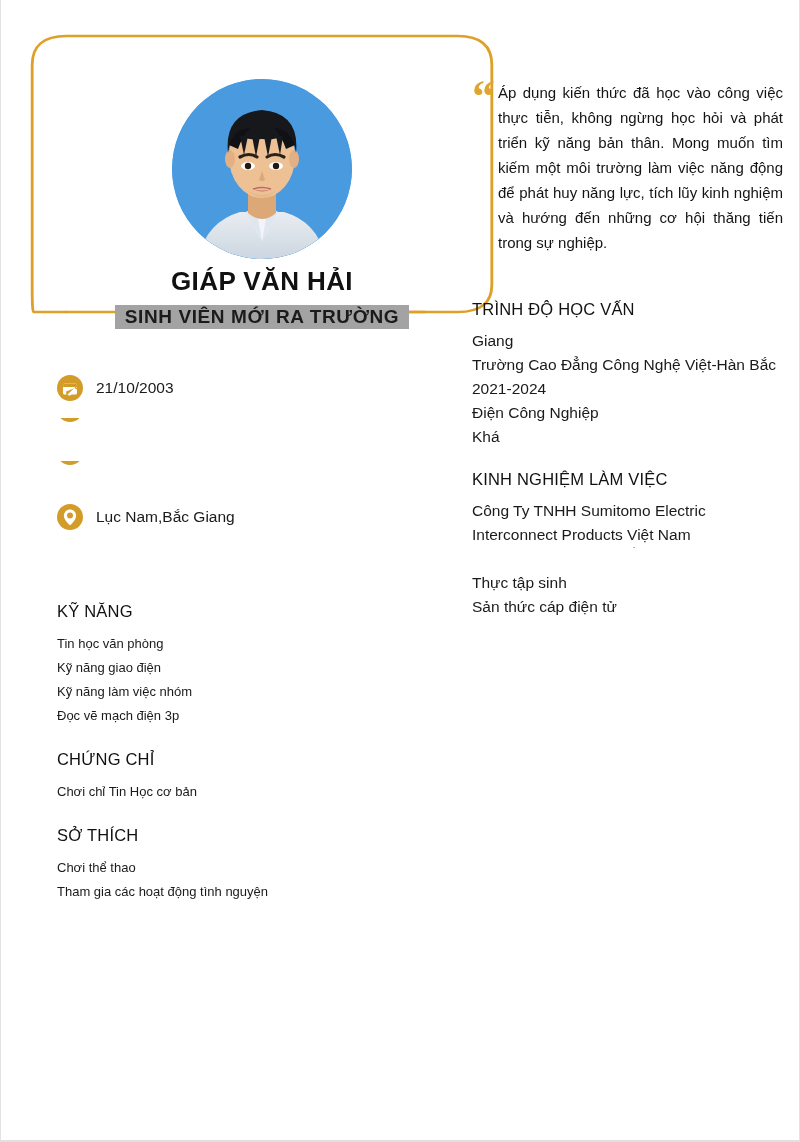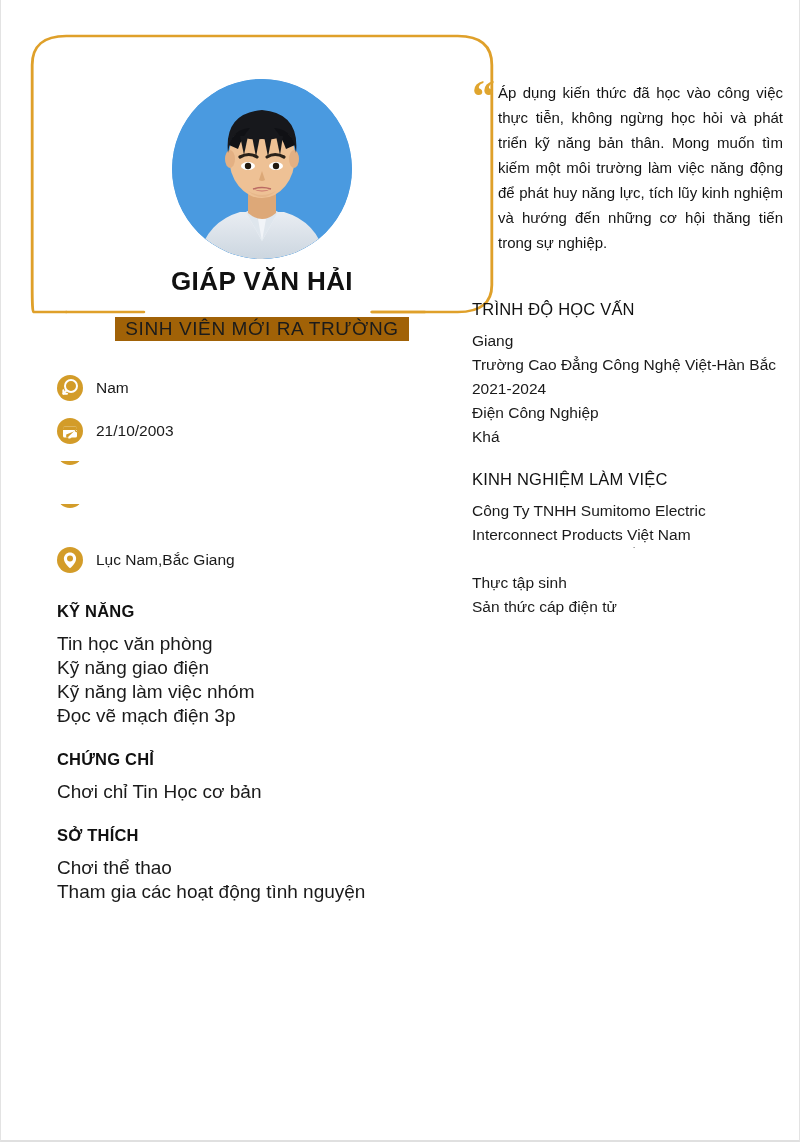--- a/index.html
+++ b/index.html
@@ -89,27 +89,27 @@
     color: #111111;
   }
 
   .job-title {
     position: absolute;
     left: 0;
     right: 0;
     top: 270px;
     text-align: center;
     font-size: 19px;
-    font-weight: 400;
+    font-weight: 700;
     letter-spacing: 0.6px;
     color: #1b1b1b;
-    background: #a16207;
+    background: #a3a3a3;
     padding: 1px 10px;
     width: max-content;
-    margin: 12px auto;
+    margin: 0 auto;
   }
 
   
   .contact-list {
     position: absolute;
     left: 56px;
     top: 375px;
     width: 360px;
   }
 
@@ -144,28 +144,28 @@
   
   .left-sections {
     position: absolute;
     left: 56px;
     top: 602px;
     width: 370px;
   }
 
   .sec-heading {
     font-size: 16.5px;
-    font-weight: bold;
+    font-weight: normal;
     color: #111111;
     letter-spacing: 0.2px;
     margin-bottom: 11px;
   }
 
   .sec-line {
-    font-size: 19px;
+    font-size: 13px;
     color: #1a1a1a;
     line-height: 24px;
   }
 
   .sec-block { margin-bottom: 22px; }
   .sec-block:last-child { margin-bottom: 0; }
 
   
   .col-right {
     position: absolute;
@@ -327,31 +327,20 @@
             </g>
           </svg>
         </div>
 
         <div class="full-name">GIÁP VĂN HẢI</div>
         <div class="job-title">SINH VIÊN MỚI RA TRƯỜNG</div>
       </div>
 
       <div class="contact-list">
 
-        <div class="contact-row">
-          <span class="contact-icon">
-            <svg viewBox="0 0 26 26" aria-hidden="true">
-              <circle cx="13" cy="13" r="13" fill="#d39c29"></circle>
-              <circle cx="14" cy="11" r="6" fill="none" stroke="#ffffff" stroke-width="2"></circle>
-              <path d="M 9.6 15.4 L 6.4 18.6" stroke="#ffffff" stroke-width="2" stroke-linecap="round"></path>
-              <path d="M 6.4 15.2 L 6.4 18.8 L 10 18.8" stroke="#ffffff" stroke-width="2" fill="none" stroke-linecap="round" stroke-linejoin="round"></path>
-            </svg>
-          </span>
-          <span class="contact-text">Nam</span>
-        </div>
 
         <div class="contact-row">
           <span class="contact-icon">
             <svg viewBox="0 0 26 26" aria-hidden="true">
               <circle cx="13" cy="13" r="13" fill="#d39c29"></circle>
               <rect x="6" y="8.5" width="14" height="11" rx="1.6" fill="#ffffff"></rect>
               <rect x="6" y="8.5" width="14" height="3" rx="1.4" fill="#d39c29"></rect>
               <rect x="6" y="10.6" width="14" height="1.4" fill="#d39c29"></rect>
               <path d="M 19.4 12.4 L 12.2 19.4 L 9.2 19.4 L 9.2 16.6 Z" fill="#d39c29"></path>
               <path d="M 18.6 11.7 L 20.4 13.4 L 13.2 20.4 L 11.3 20.4 L 11.3 18.7 Z" fill="#ffffff"></path>

